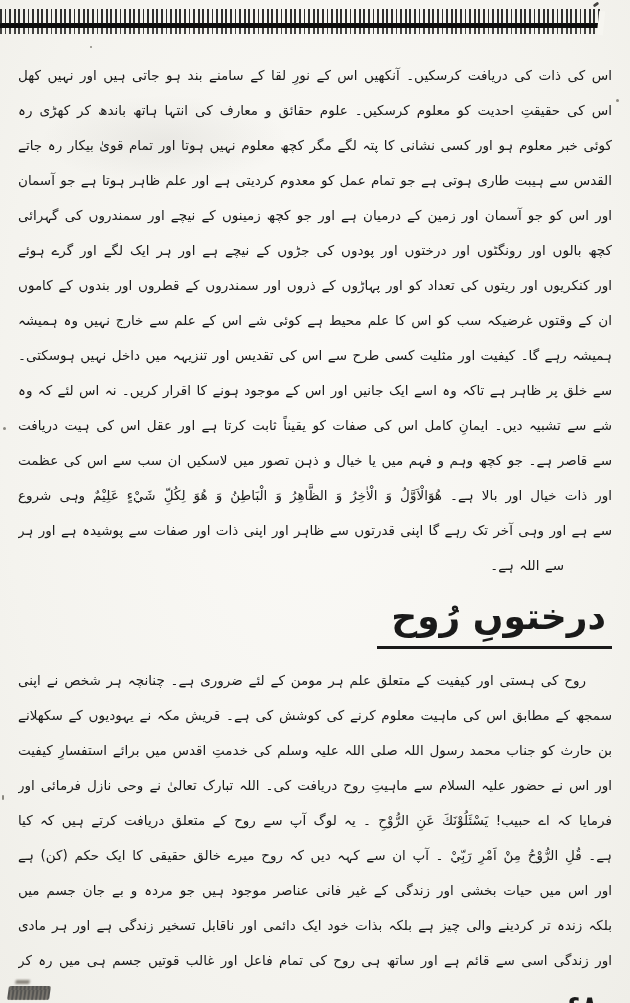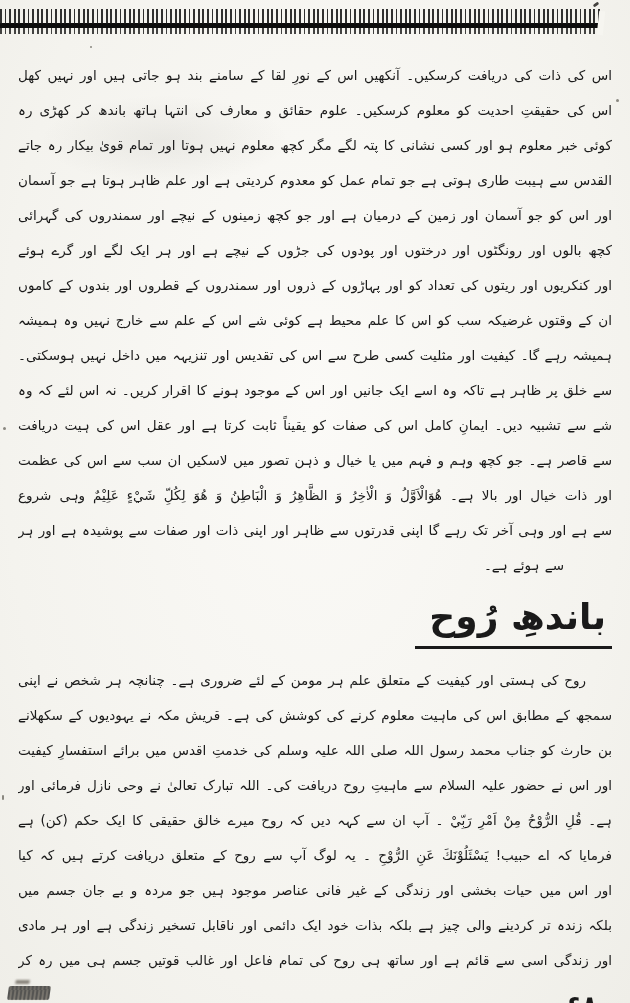--- a/index.html
+++ b/index.html
@@ -118,34 +118,34 @@
       <div class="line">اور اس کو جو آسمان اور زمین کے درمیان ہے اور جو کچھ زمینوں کے نیچے اور سمندروں کی گہرائی میں اور جو</div>
       <div class="line">کچھ بالوں اور رونگٹوں اور درختوں اور پودوں کی جڑوں کے نیچے ہے اور ہر ایک لگے اور گرے ہوئے پتوں</div>
       <div class="line">اور کنکریوں اور ریتوں کی تعداد کو اور پہاڑوں کے ذروں اور سمندروں کے قطروں اور بندوں کے کاموں اور</div>
       <div class="line">ان کے وقتوں غرضیکہ سب کو اس کا علم محیط ہے کوئی شے اس کے علم سے خارج نہیں وہ ہمیشہ سے ہے اور</div>
       <div class="line">ہمیشہ رہے گا۔ کیفیت اور مثلیت کسی طرح سے اس کی تقدیس اور تنزیہہ میں داخل نہیں ہوسکتی۔ اپنی صفات</div>
       <div class="line">سے خلق پر ظاہر ہے تاکہ وہ اسے ایک جانیں اور اس کے موجود ہونے کا اقرار کریں۔ نہ اس لئے کہ وہ کسی</div>
       <div class="line">شے سے تشبیہ دیں۔ ایمانِ کامل اس کی صفات کو یقیناً ثابت کرتا ہے اور عقل اس کی ہیت دریافت کرنے</div>
       <div class="line">سے قاصر ہے۔ جو کچھ وہم و فہم میں یا خیال و ذہن تصور میں لاسکیں ان سب سے اس کی عظمت و کبریائی</div>
       <div class="line">اور ذات خیال اور بالا ہے۔ هُوَالْاَوَّلُ وَ الْاٰخِرُ وَ الظَّاهِرُ وَ الْبَاطِنُ وَ هُوَ لِكُلِّ شَيْءٍ عَلِيْمٌ وہی شروع</div>
       <div class="line">سے ہے اور وہی آخر تک رہے گا اپنی قدرتوں سے ظاہر اور اپنی ذات اور صفات سے پوشیدہ ہے اور ہر چیز</div>
-      <div class="line short">سے ہوئے ہے۔</div>
+      <div class="line short">سے اللہ ہے۔</div>
     </div>
 
     <div class="heading-row">
-      <span class="section-heading">باندھِ رُوح</span>
+      <span class="section-heading">درختوںِ رُوح</span>
     </div>
 
     <div>
       <div class="line indent">روح کی ہستی اور کیفیت کے متعلق علم ہر مومن کے لئے ضروری ہے۔ چنانچہ ہر شخص نے اپنی اپنی</div>
       <div class="line">سمجھ کے مطابق اس کی ماہیت معلوم کرنے کی کوشش کی ہے۔ قریش مکہ نے یہودیوں کے سکھلانے پر نضر</div>
       <div class="line">بن حارث کو جناب محمد رسول اللہ صلی اللہ علیہ وسلم کی خدمتِ اقدس میں برائے استفسارِ کیفیت روح بھیجا</div>
       <div class="line">اور اس نے حضور علیہ السلام سے ماہیتِ روح دریافت کی۔ اللہ تبارک تعالیٰ نے وحی نازل فرمائی اور ارشاد</div>
+      <div class="line">فرمایا کہ اے حبیب! يَسْئَلُوْنَكَ عَنِ الرُّوْحِ ۔ یہ لوگ آپ سے روح کے متعلق دریافت کرتے ہیں کہ کیا</div>
       <div class="line">ہے۔ قُلِ الرُّوْحُ مِنْ اَمْرِ رَبِّيْ ۔ آپ ان سے کہہ دیں کہ روح میرے خالق حقیقی کا ایک حکم (کن) ہے</div>
-      <div class="line">فرمایا کہ اے حبیب! يَسْئَلُوْنَكَ عَنِ الرُّوْحِ ۔ یہ لوگ آپ سے روح کے متعلق دریافت کرتے ہیں کہ کیا</div>
       <div class="line">اور اس میں حیات بخشی اور زندگی کے غیر فانی عناصر موجود ہیں جو مردہ و بے جان جسم میں داخل ہو کر زندہ</div>
       <div class="line">بلکہ زندہ تر کردینے والی چیز ہے بلکہ بذات خود ایک دائمی اور ناقابل تسخیر زندگی ہے اور ہر مادی جسم کی نشوونما</div>
       <div class="line">اور زندگی اسی سے قائم ہے اور ساتھ ہی روح کی تمام فاعل اور غالب قوتیں جسم ہی میں رہ کر جسم ہی کے</div>
     </div>
 
   </div>
 
   <div class="smudge"></div>
   <div class="page-number">۶۸</div>
   <div class="speck s1"></div>

